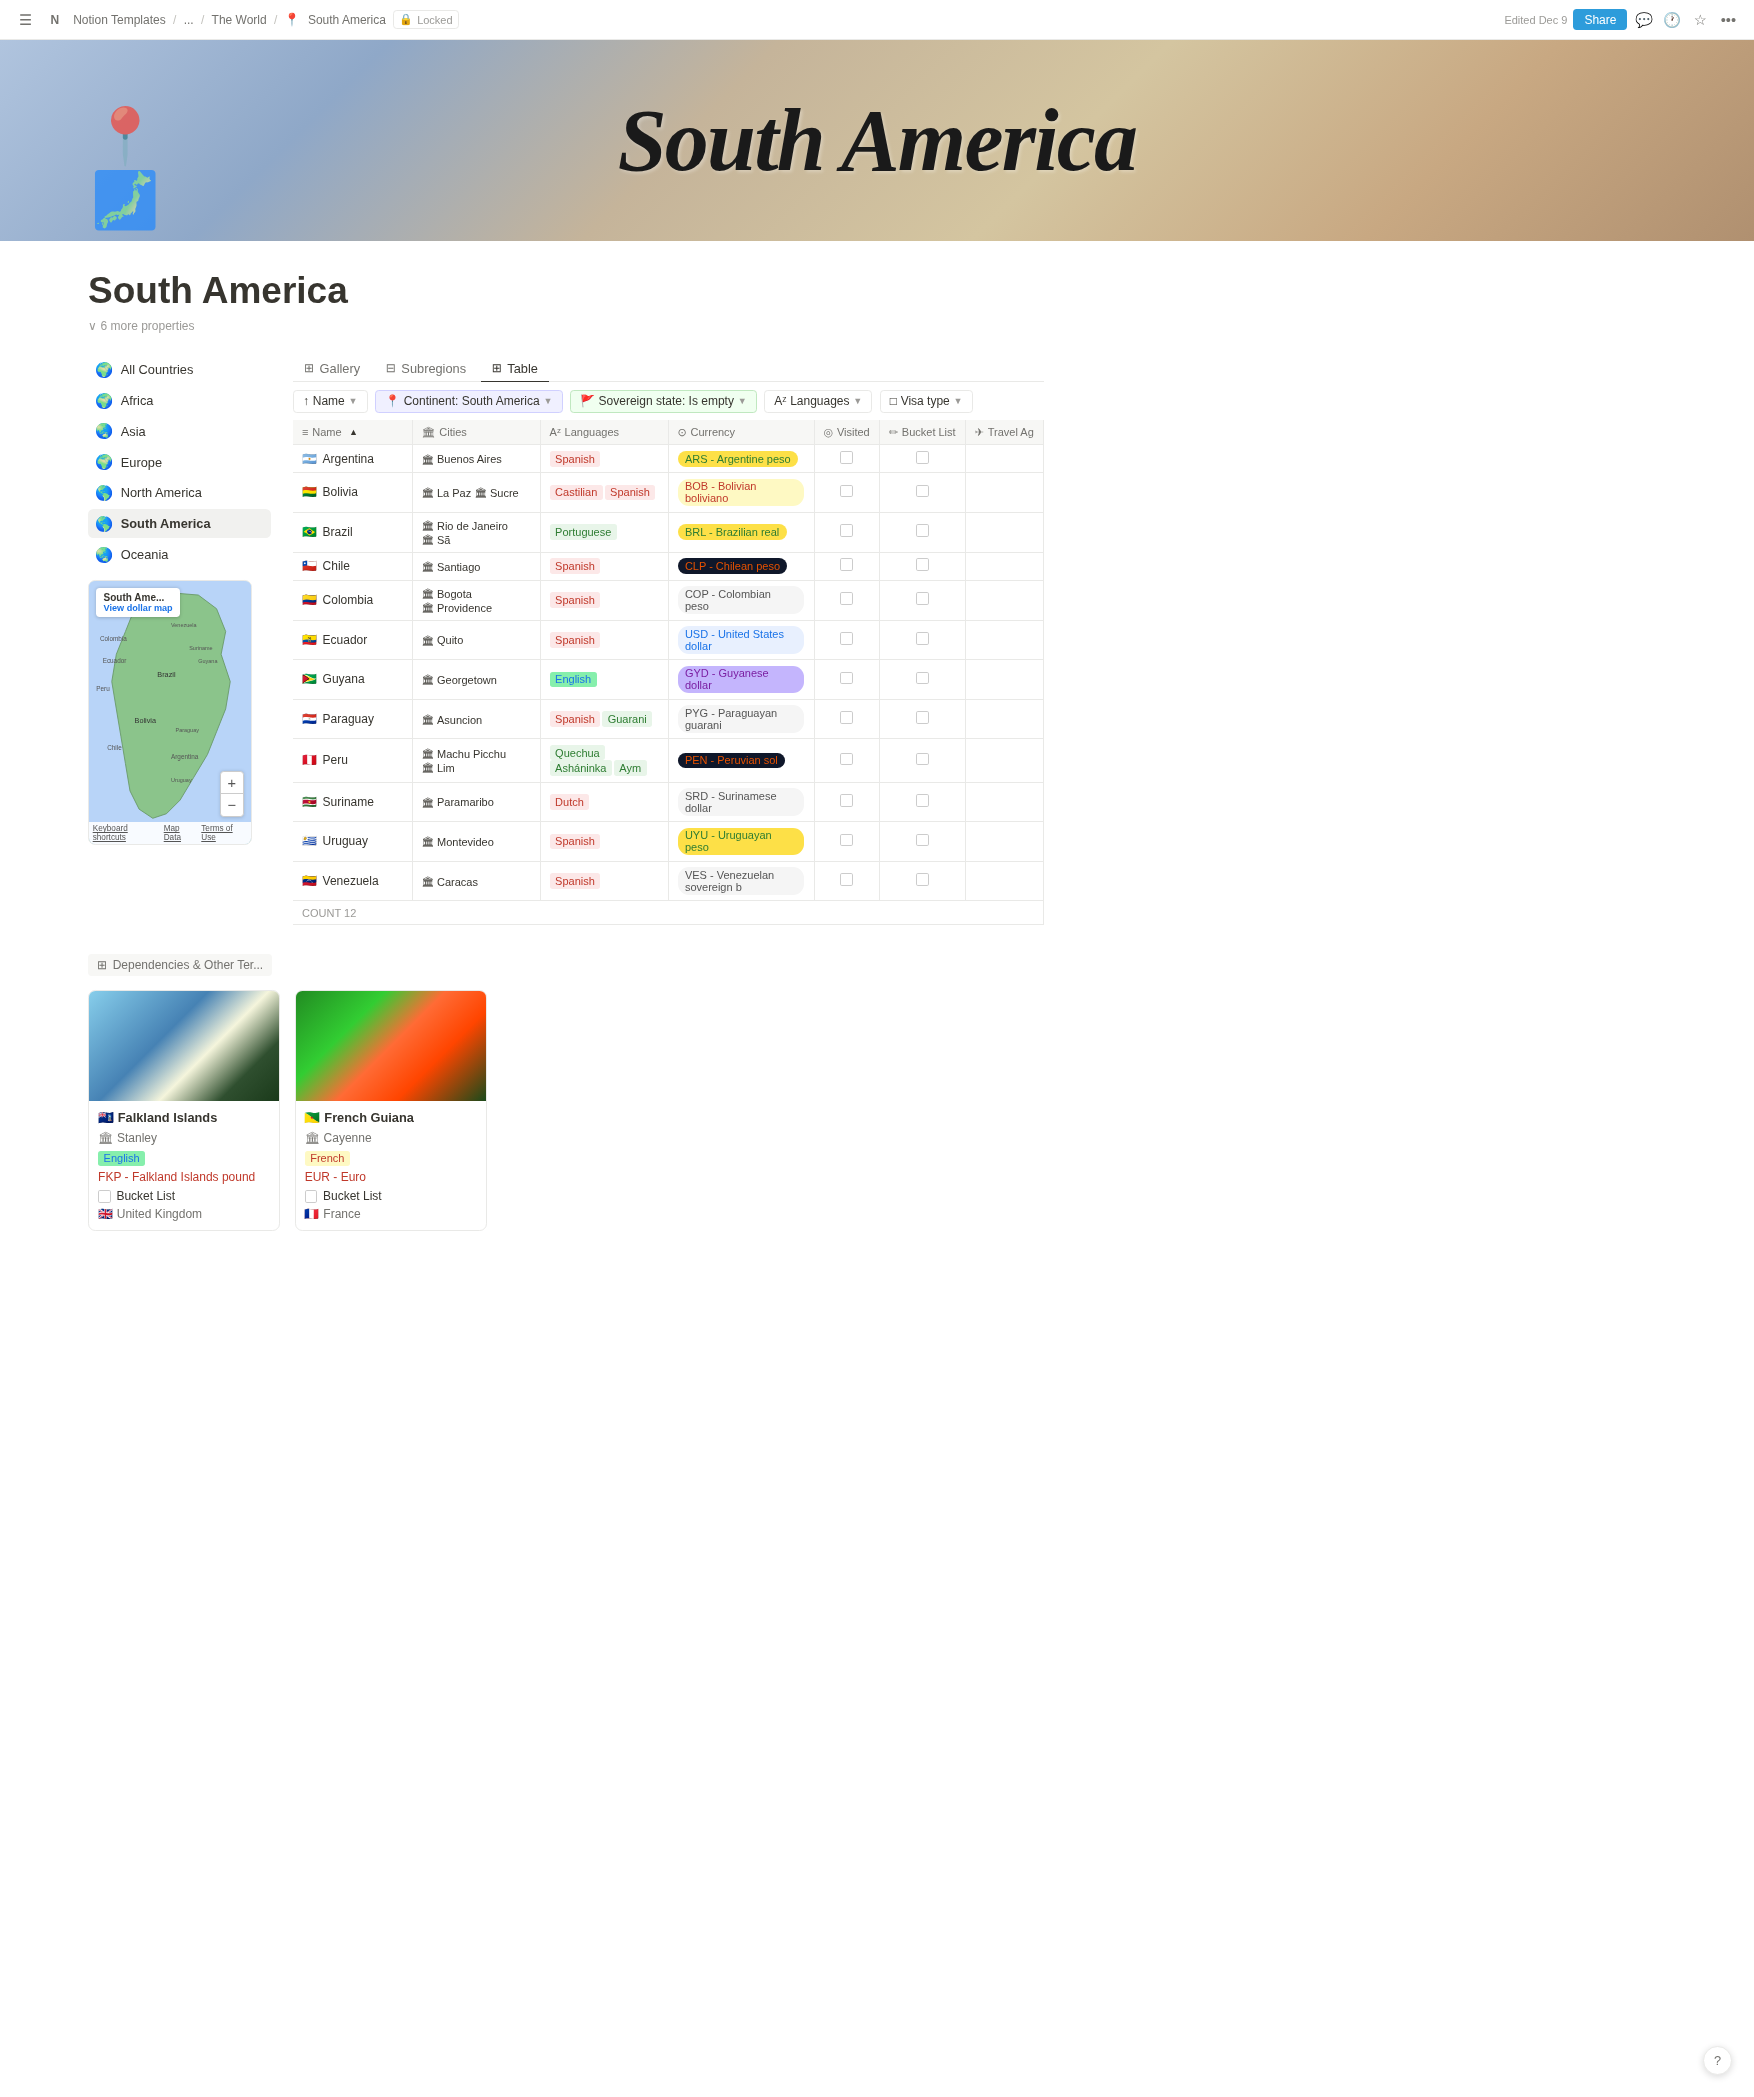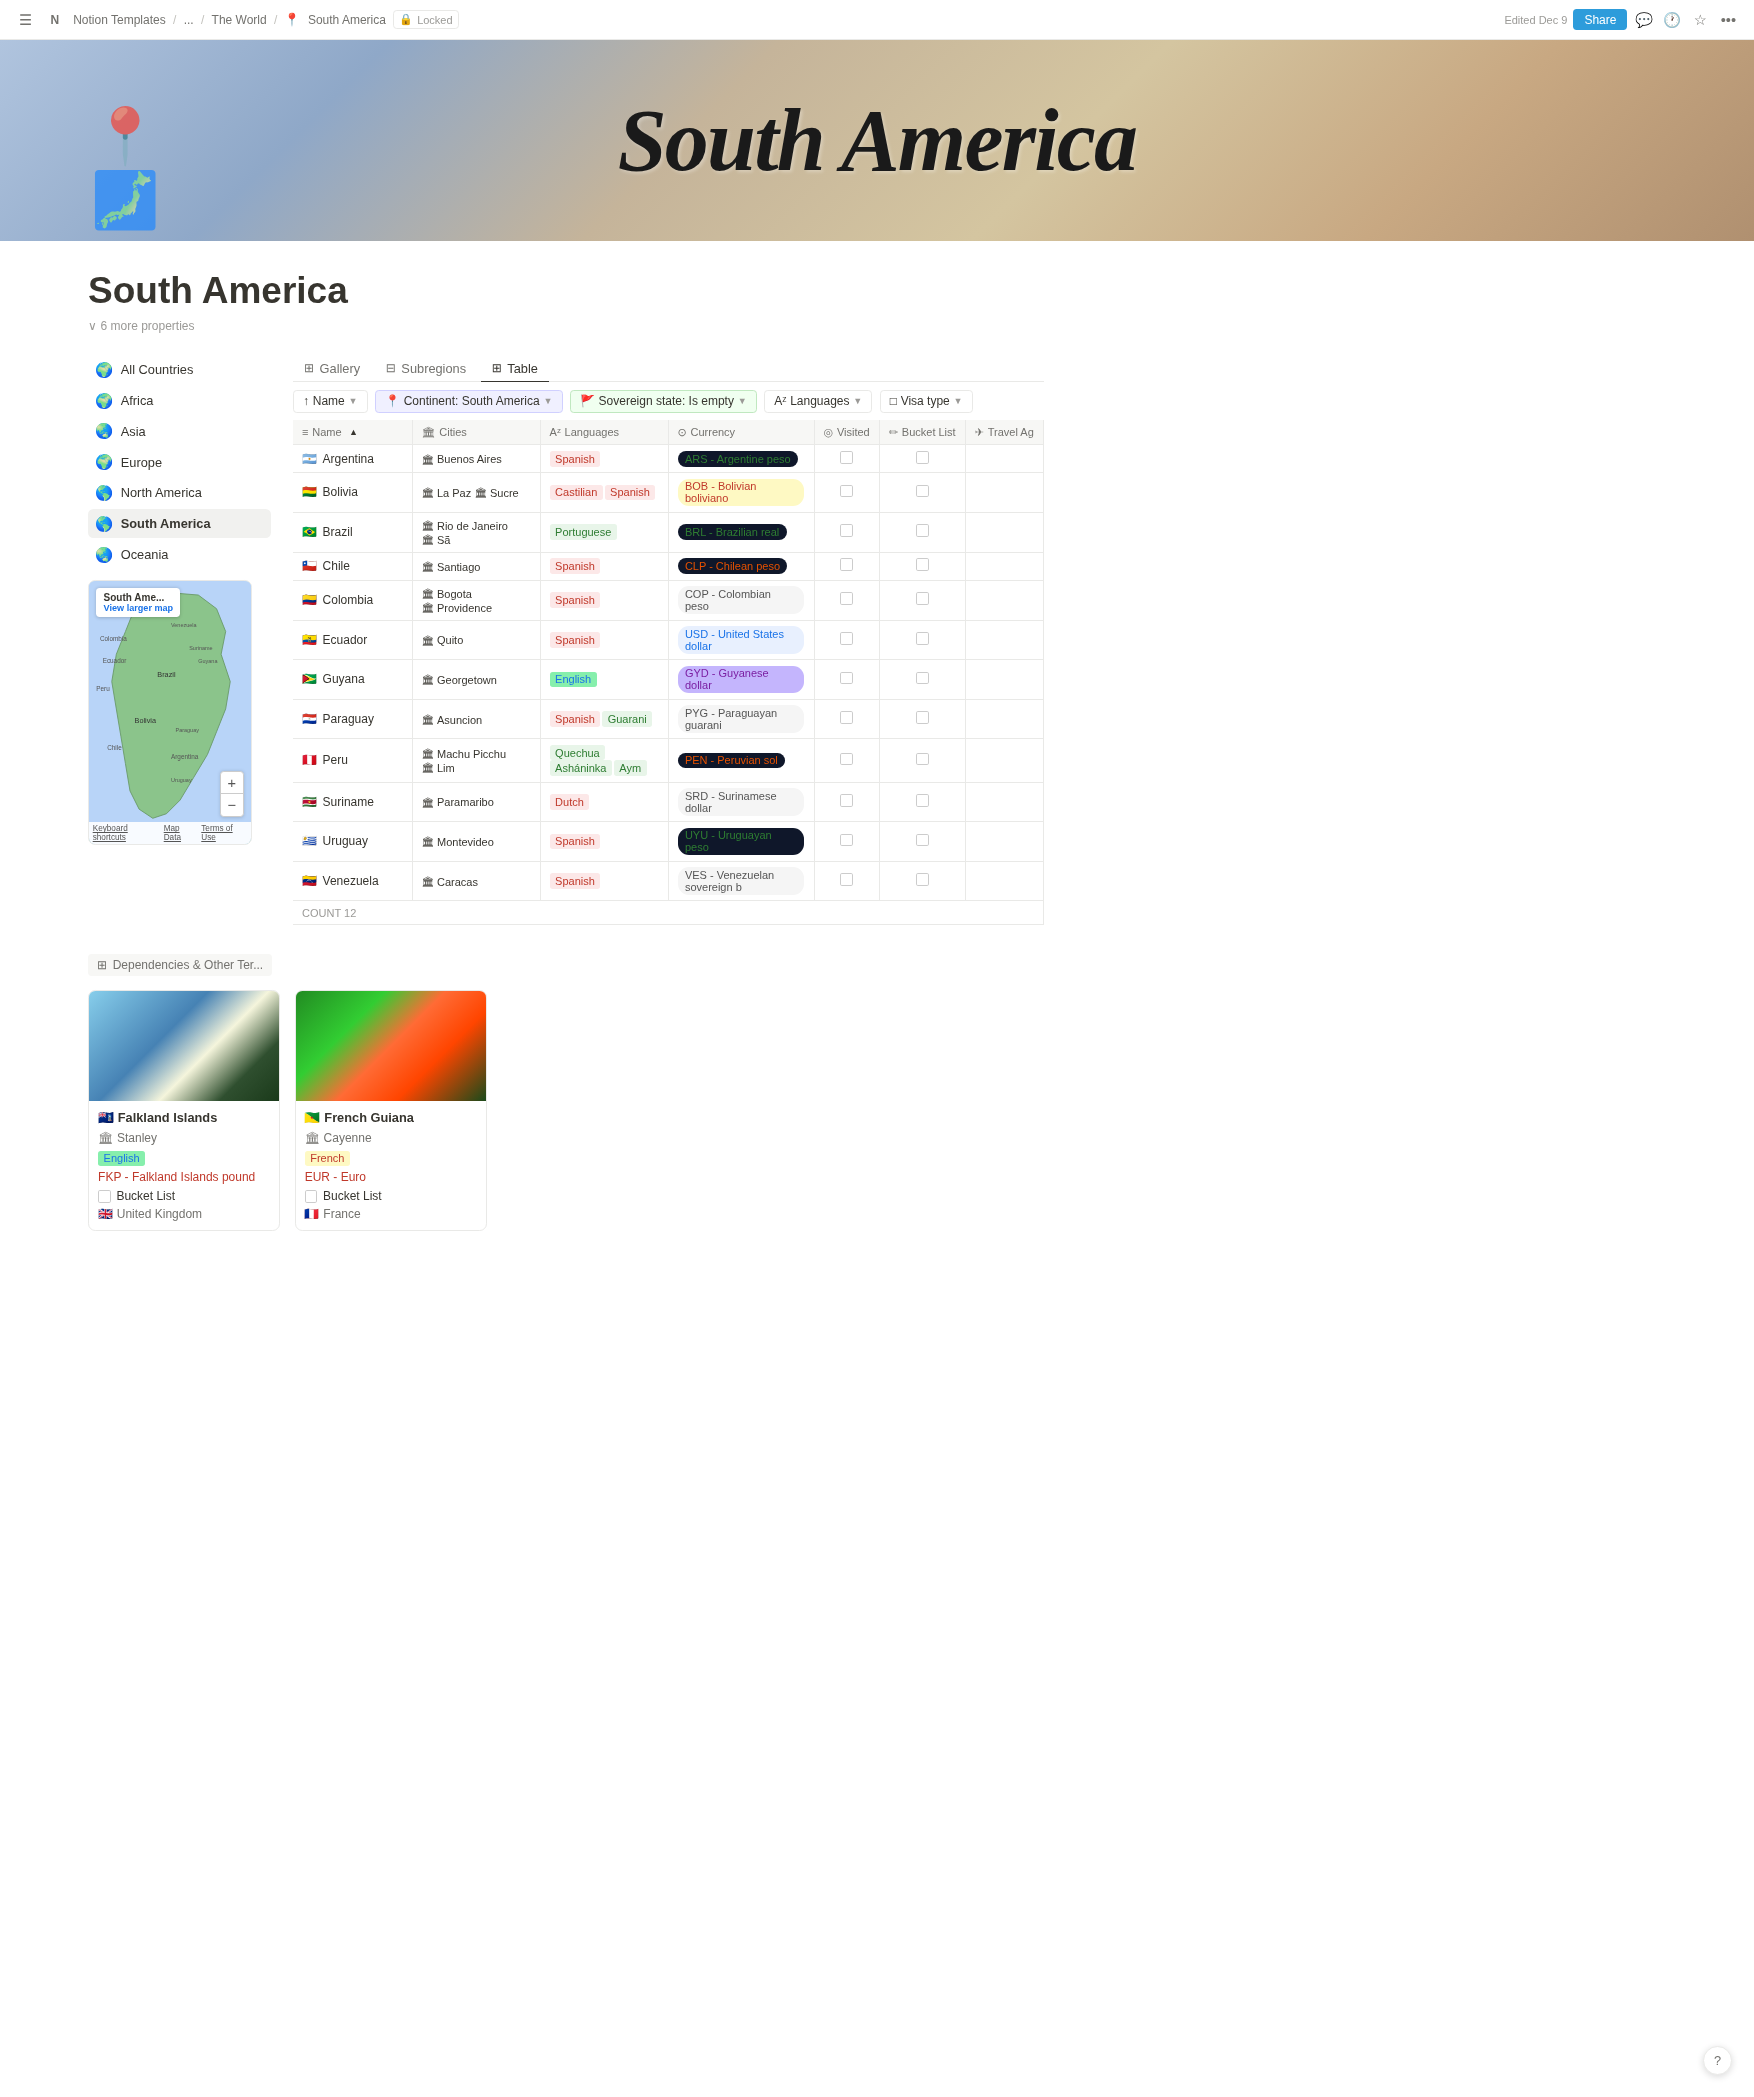--- a/index.html
+++ b/index.html
@@ -71,21 +71,21 @@
     .lang-english { background: #86efac; color: #1a73e8; }
     .lang-portuguese { background: #e8f5e9; color: #2e7d32; }
     .lang-dutch { background: #fce8e8; color: #c0392b; }
     .lang-castilian { background: #fce8e8; color: #c0392b; }
     .lang-quechua { background: #e8f5e9; color: #2e7d32; }
     .lang-ashaninka { background: #e8f5e9; color: #2e7d32; }
     .lang-aymara { background: #e8f5e9; color: #2e7d32; }
     .lang-guarani { background: #e8f5e9; color: #2e7d32; }
     .lang-french { background: #fef9c3; color: #c0392b; }
     .currency-tag { display: inline-block; padding: 1.8px 7.3px; border-radius: 11px; font-size: 11px; }
-    .curr-green { background: #0f172a; color: #2e7d32; }
+    .curr-green { background: #fde047; color: #2e7d32; }
     .curr-red { background: #fef9c3; color: #c0392b; }
     .curr-blue { background: #e8f0fe; color: #1a73e8; }
     .curr-orange { background: #0f172a; color: #e65100; }
     .curr-purple { background: #c4b5fd; color: #7b1fa2; }
     .curr-gray { background: #f5f5f5; color: #555; }
     .checkbox { width: 12.8px; height: 12.8px; border: 0.9px solid #ccc; border-radius: 1.8px; display: inline-block; }
     .count-row { padding: 5.5px 9.1px; font-size: 11px; color: #9b9a97; }
     .col-name { min-width: 119px; }
     .col-cities { min-width: 128px; }
     .col-lang { min-width: 128px; }
@@ -209,21 +209,21 @@
             <text x="75" y="105" font-size="8" fill="#333">Brazil</text>
             <text x="110" y="75" font-size="6" fill="#555">Suriname</text>
             <text x="90" y="50" font-size="6" fill="#555">Venezuela</text>
             <text x="120" y="90" font-size="6" fill="#555">Guyana</text>
             <text x="95" y="165" font-size="6" fill="#555">Paraguay</text>
             <text x="90" y="220" font-size="6" fill="#555">Uruguay</text>
           </svg>
         </div>
         <div class="map-label">
           <span>South Ame...</span><br>
-          <span class="map-link">View larger map</span>
+          <span class="map-link">View dollar map</span>
         </div>
         <div class="map-plus-minus">
           <span class="map-pm-btn">+</span>
           <span class="map-pm-btn">−</span>
         </div>
         <div class="map-footer">
           <span>Keyboard shortcuts</span>
           <span>Map Data</span>
           <span>Terms of Use</span>
         </div>

